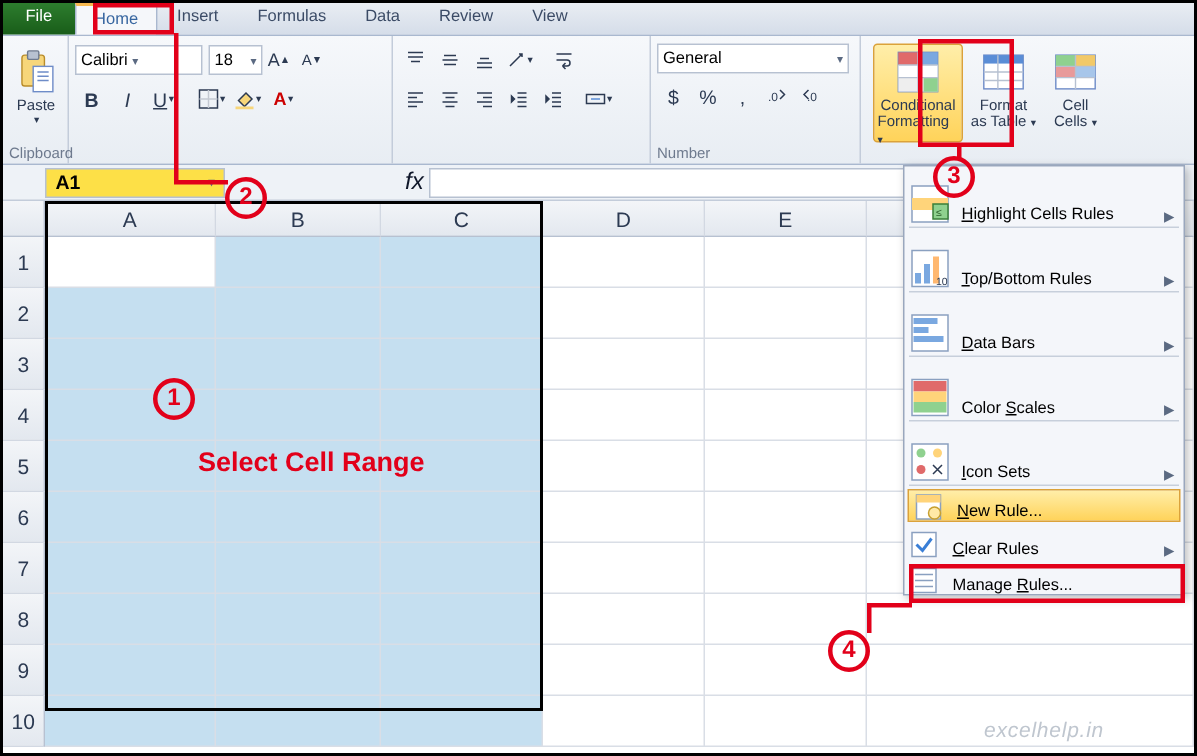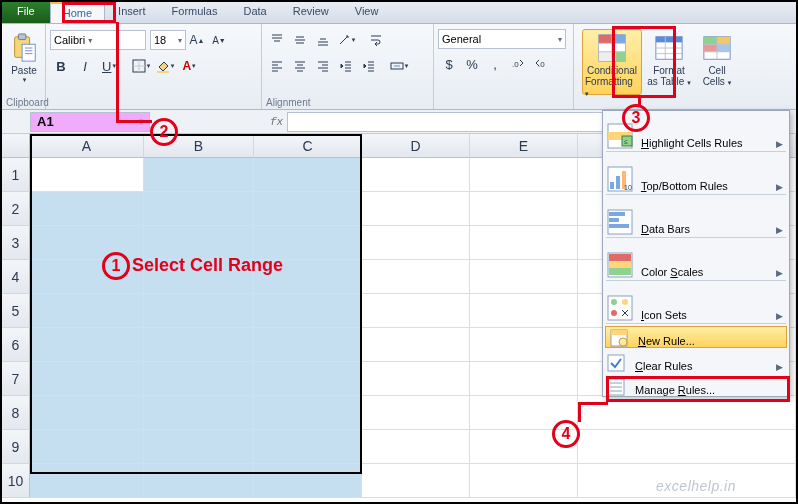--- a/index.html
+++ b/index.html
@@ -17,32 +17,32 @@
   .group-label { font-size: 10px; color: #6e7a8e; padding: 1px 0; }
   .group-body { flex: 1; display: flex; align-items: flex-start; gap: 3px; padding-top: 3px; }
 
   .btn-lg { display: flex; flex-direction: column; align-items: center; width: 42px; padding: 3px 2px 0; font-size: 10px; color: #2c3a52; cursor: pointer; border: 1px solid transparent; border-radius: 3px; height: 66px; justify-content:flex-start; }
   .btn-lg .ic { width: 30px; height: 30px; margin-bottom: 2px; }
   .btn-lg.hot { background: linear-gradient(#ffeea9,#ffd35a); border: 1px solid #dba23a; }
 
   .btn-lg-wide { width: 60px; }
 
   .fontbox, .sizebox { border: 1px solid #b7c1d1; background: #fff; font-size: 11px; height: 20px; display: inline-flex; align-items: center; padding: 0 3px; }
-  .fontbox { width: 96px; }
+  .fontbox { width: 85px; }
   .sizebox { width: 36px; margin-left: 4px; justify-content: space-between; }
   .dd { font-size: 8px; color: #5b6a82; margin-left: 3px; }
 
   .mini { width: 22px; height: 22px; display: inline-flex; align-items: center; justify-content: center; border: 1px solid transparent; border-radius: 2px; color: #2c3a52; cursor: pointer; font-size: 13px; }
   .mini svg { width: 14px; height: 14px; }
 
   
   .fbar { display: flex; align-items: center; height: 24px; border-bottom: 1px solid #c3ccda; background: #eef2f7; position: relative; }
-  .namebox { width: 120px; margin-left: 28px; background: #f0abfc; border: 1px solid #b7c1d1; height: 20px; font-size: 13px; font-weight: bold; padding: 0 6px; display: flex; align-items: center; justify-content: space-between; }
+  .namebox { width: 120px; margin-left: 28px; background: #fde047; border: 1px solid #b7c1d1; height: 20px; font-size: 13px; font-weight: bold; padding: 0 6px; display: flex; align-items: center; justify-content: space-between; }
   .fxwrap { margin-left: 120px; display: flex; align-items: center; gap: 4px; }
-  .fx { font-style: italic; font-size: 11px; color: #737373; font-family: Liberation Mono, monospace; }
+  .fx { font-style: italic; font-size: 16px; color: #0f172a; }
   .fxinput { border: 1px solid #b7c1d1; background: #fff; height: 20px; width: 340px; }
 
   
   .sheet { display: flex; height: calc(100% - 22px - 86px - 24px); }
   .rowhdrs { display: flex; flex-direction: column; }
   .rowhdr { width: 28px; height: 34px; background: linear-gradient(#f3f5f8,#e3e8ef); border-right: 1px solid #b7c1d1; border-bottom: 1px solid #d2d8e2; display: flex; align-items: center; justify-content: center; font-size: 14px; color: #2c3a52; }
   .rowhdr.hdr0 { height: 24px; border-bottom: 1px solid #b7c1d1; }
   .gridwrap { flex: 1; overflow: hidden; position: relative; }
   .colhdrs { display: flex; height: 24px; }
   .colhdr { height: 24px; background: linear-gradient(#f3f5f8,#e3e8ef); border-right: 1px solid #d2d8e2; border-bottom: 1px solid #b7c1d1; display: flex; align-items: center; justify-content: center; font-size: 14px; color: #2c3a52; }
@@ -59,21 +59,21 @@
   .dropdown .item.small { height: 24px; }
   .dropdown .item .dic { width: 26px; height: 26px; margin-right: 8px; display:flex; align-items:center; justify-content:center; }
   .dropdown .item.small .dic { width: 18px; height: 18px; margin-right: 10px; }
   .dropdown .item .arr { margin-left: auto; font-size: 9px; color: #5b6a82; }
   .dropdown .sep { height: 1px; background: #c7cfdb; margin: 2px 3px; }
   .dropdown .item.hot { background: linear-gradient(#ffeea9,#ffd35a); border: 1px solid #dba23a; height: 22px; margin: 0 2px; }
 
   
   .anno-circ { position: absolute; border: 3px solid #e2001a; border-radius: 50%; display: flex; align-items: center; justify-content: center; color: #e2001a; font-weight: bold; font-size: 16px; background: rgba(255,255,255,0); z-index: 40; }
   .anno-box { position: absolute; border: 3px solid #e2001a; z-index: 35; pointer-events: none; }
-  .anno-text { position: absolute; color: #e2001a; font-weight: bold; font-size: 18px; z-index: 40; }
+  .anno-text { position: absolute; color: #e2001a; font-weight: bold; font-size: 18px; z-index: 40; margin-top: 43px; }
   .anno-line { position: absolute; background: #e2001a; z-index: 38; }
   .watermark { position: absolute; right: 60px; bottom: 8px; color: #bfc6cf; font-size: 14px; font-style: italic; letter-spacing: 0.5px; z-index:5; }
 
   .ul-accent { text-decoration: underline; }
   .chev { font-size: 7px; margin-left: 1px; }
 </style>
 </head>
 <body>
 
 <div class="tabs">
@@ -214,21 +214,20 @@
         <span style="width:6px"></span>
         <span class="mini">
             <svg viewBox="0 0 14 14">
               <rect x="1" y="4" width="12" height="6" fill="none" stroke="#2c3a52"></rect>
               <path d="M4 7h6" stroke="#5a8dd6"></path>
             </svg>
             <span class="chev">▾</span>
           </span>
       </div>
     </div>
-    <div class="group-label">Alignment</div>
   </div>
 
   <div class="group" style="width:140px">
     <div class="group-body" style="flex-direction:column;gap:4px;align-items:stretch">
       <div class="fontbox" style="width:128px">
         <span>General</span>
         <span class="dd" style="margin-left:auto">▾</span>
       </div>
       <div style="display:flex;gap:1px">
         <span class="mini">$</span>
@@ -241,20 +240,21 @@
             </svg>
           </span>
         <span class="mini">
             <svg viewBox="0 0 14 14">
               <text x="4" y="10" font-size="8" fill="#2c3a52">.0</text>
               <path d="M5 3l-3 3 3 3" stroke="#2c3a52" fill="none"></path>
             </svg>
           </span>
       </div>
     </div>
+    <div class="group-label">Number</div>
   </div>
 
   <div class="group" style="flex:1;border-right:none">
     <div class="group-body" style="gap:2px;padding-left:4px">
       <div class="btn-lg btn-lg-wide hot">
         <span class="ic">
           <svg viewBox="0 0 32 32">
               <rect x="2" y="2" width="28" height="28" fill="#fff" stroke="#6e8cc8"></rect>
               <rect x="2" y="2" width="14" height="9" fill="#e06a6a"></rect>
               <rect x="16" y="2" width="14" height="9" fill="#7aa8e0"></rect>

